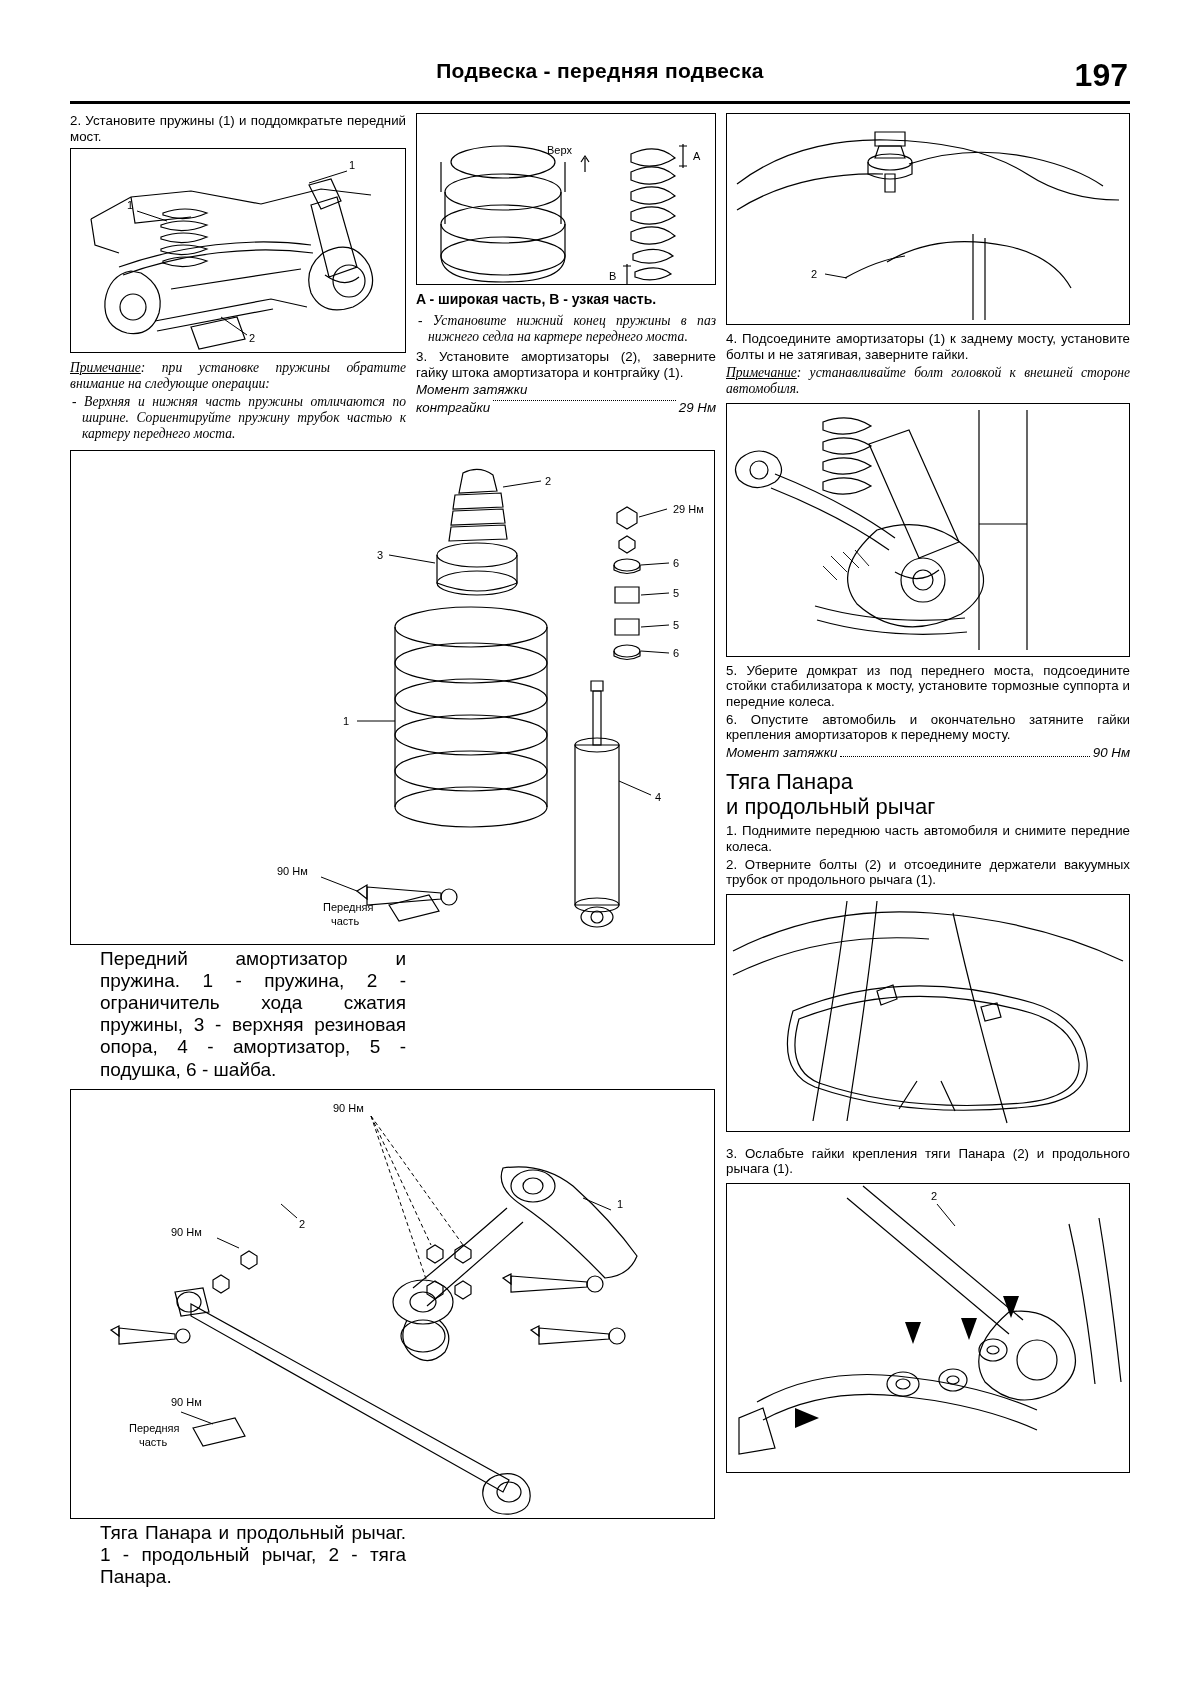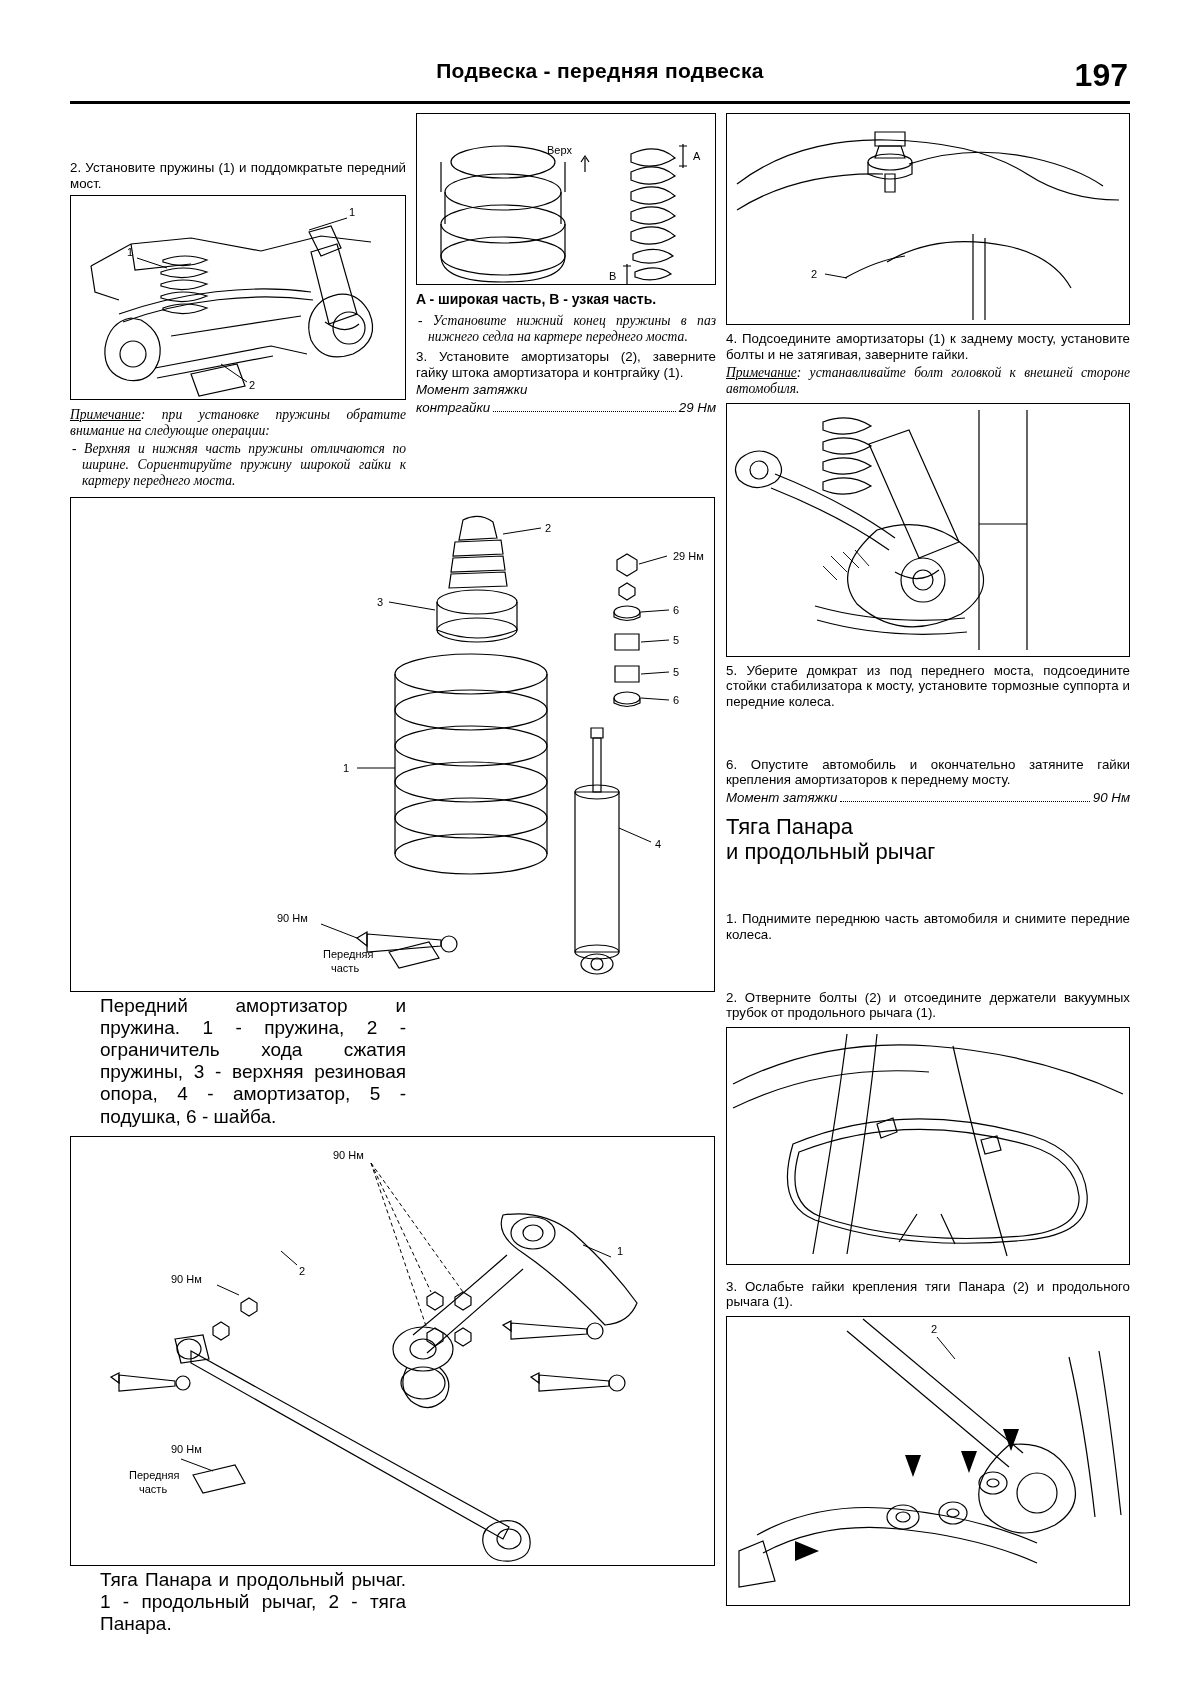--- a/index.html
+++ b/index.html
@@ -40,21 +40,21 @@
   .cols{
     position:absolute;
     top:56px;left:0;right:0;bottom:0;
   }
   .col{position:absolute;top:0;}
   .col-left{left:0;width:336px;}
   .col-mid{left:346px;width:300px;}
   .col-right{left:656px;width:404px;}
 
   p{margin:0 0 2px 0;font-size:13.3px;line-height:1.17;text-align:justify;}
-  .num{text-indent:0;margin-top:47px;}
+  .num{text-indent:0;}
   .italic{font-style:italic;}
   .bold{font-weight:bold;}
   .note-label{font-style:italic;text-decoration:underline;}
   .hand{font-style:italic;font-family:"Liberation Serif",serif;font-size:13.6px;}
 
   .figbox{
     border:1.6px solid #000;
     background:#fff;
     position:relative;
     box-sizing:border-box;
@@ -142,21 +142,21 @@
             <text x="278" y="20">1</text>
             <text x="56" y="60">1</text>
             <text x="178" y="193">2</text>
           </g>
         </svg>
       </div>
 
       <p style="margin-top:7px;">
         <span class="note-label hand">Примечание</span><span class="hand">: при установке пружины обратите внимание на следующие операции:</span>
       </p>
-      <p class="hand bullet" style="margin-top:2px;">- Верхняя и нижняя часть пружины отличаются по ширине. Сориентируйте пружину широкой гайки к картеру переднего моста.</p>
+      <p class="hand bullet" style="margin-top:2px;">- Верхняя и нижняя часть пружины отличаются по ширине. Сориентируйте пружину трубок частью к картеру переднего моста.</p>
 
       <div class="figbox" style="width:645px;height:495px;margin-top:8px;">
         <svg width="643" height="493" viewBox="0 0 643 493">
           <g fill="none" stroke="#000" stroke-width="1.2">
 
             <path d="M392 22 q16 -8 30 2 l4 16 l-38 2 z"></path>
             <path d="M384 44 l46 -2 l2 14 l-50 2 z"></path>
             <path d="M382 60 l50 -2 l2 14 l-54 2 z"></path>
             <path d="M380 76 l54 -2 l2 14 l-58 2 z"></path>
 
@@ -328,21 +328,21 @@
         </svg>
       </div>
 
       <p class="bold" style="margin-top:6px;font-size:14px;">A - широкая часть, B - узкая часть.</p>
 
       <p class="hand bullet" style="margin-top:6px;">- Установите нижний конец пружины в паз нижнего седла на картере переднего моста.</p>
 
       <p class="num" style="margin-top:4px;">3. Установите амортизаторы (2), заверните гайку штока амортизатора и контргайку (1).</p>
 
       <p class="italic" style="margin-top:2px;">Момент затяжки</p>
-      <p style="display:flex;align-items:flex-end;">
+      <p style="display:flex;align-items:flex-start;">
         <span class="italic">контргайки</span>
         <span style="flex:1;border-bottom:1px dotted #000;margin:0 3px 3px 3px;"></span>
         <span class="italic">29 Нм</span>
       </p>
     </div>
 
     <div class="col col-right">
 
       <div class="figbox" style="width:404px;height:212px;">
         <svg width="402" height="210" viewBox="0 0 402 210">

